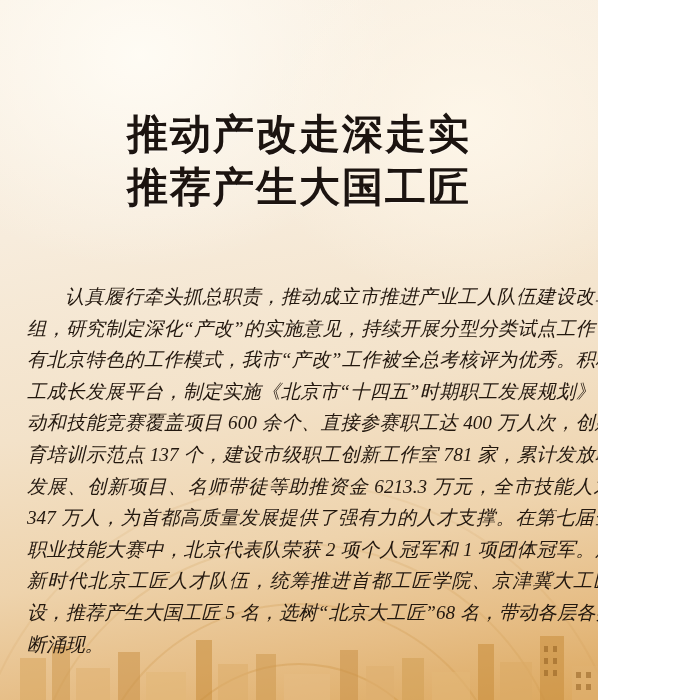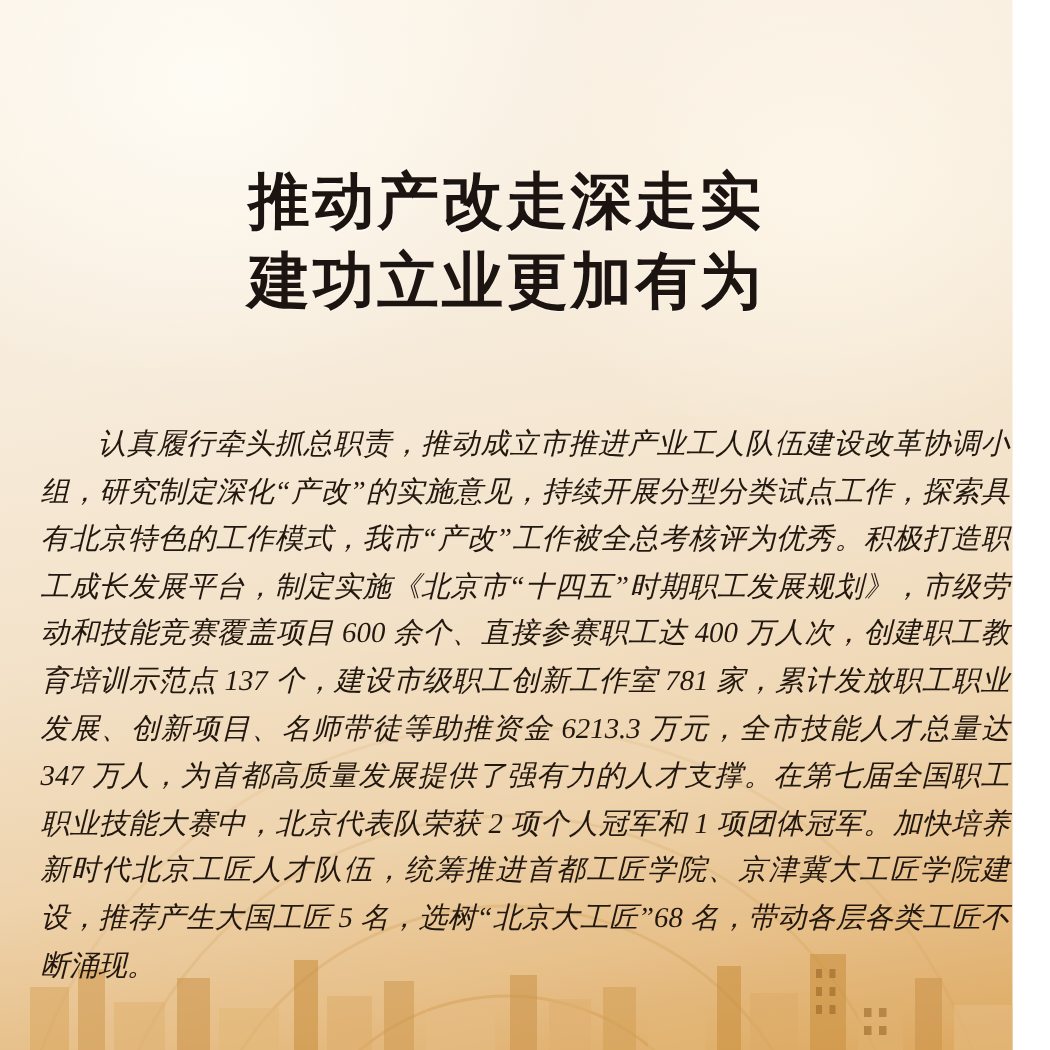--- a/index.html
+++ b/index.html
@@ -7,21 +7,21 @@
     padding: 0;
   }
   body {
     width: 700px;
     height: 700px;
     overflow: hidden;
     font-family: "Liberation Serif", serif;
   }
   #page {
     position: relative;
-    width: 675px;
+    width: 598px;
     height: 700px;
     background: linear-gradient(170deg, #faf2e6 0%, #f7ecdc 30%, #f3e2c9 55%, #eed3ac 74%, #e6bd85 88%, #dca85f 100%);
     overflow: hidden;
   }
   
   .glow {
     position: absolute;
     pointer-events: none;
   }
   .glow-a {
@@ -146,20 +146,20 @@
       <rect x="553" y="66" width="4" height="6"></rect>
       <rect x="544" y="78" width="4" height="6"></rect>
       <rect x="553" y="78" width="4" height="6"></rect>
       <rect x="544" y="90" width="4" height="6"></rect>
       <rect x="553" y="90" width="4" height="6"></rect>
     </g>
   </svg>
 
   <div class="headline">
     <span class="line">推动产改走深走实</span>
-    <span class="line">建功立业更加有为</span>
+    <span class="line">推荐产生大国工匠</span>
   </div>
 
   <div class="body-copy">
     <p>认真履行牵头抓总职责，推动成立市推进产业工人队伍建设改革协调小组，研究制定深化“产改”的实施意见，持续开展分型分类试点工作，探索具有北京特色的工作模式，我市“产改”工作被全总考核评为优秀。积极打造职工成长发展平台，制定实施《北京市“十四五”时期职工发展规划》，市级劳动和技能竞赛覆盖项目 600 余个、直接参赛职工达 400 万人次，创建职工教育培训示范点 137 个，建设市级职工创新工作室 781 家，累计发放职工职业发展、创新项目、名师带徒等助推资金 6213.3 万元，全市技能人才总量达 347 万人，为首都高质量发展提供了强有力的人才支撑。在第七届全国职工职业技能大赛中，北京代表队荣获 2 项个人冠军和 1 项团体冠军。加快培养新时代北京工匠人才队伍，统筹推进首都工匠学院、京津冀大工匠学院建设，推荐产生大国工匠 5 名，选树“北京大工匠”68 名，带动各层各类工匠不断涌现。</p>
   </div>
 
 </div>
 
 </body></html>

